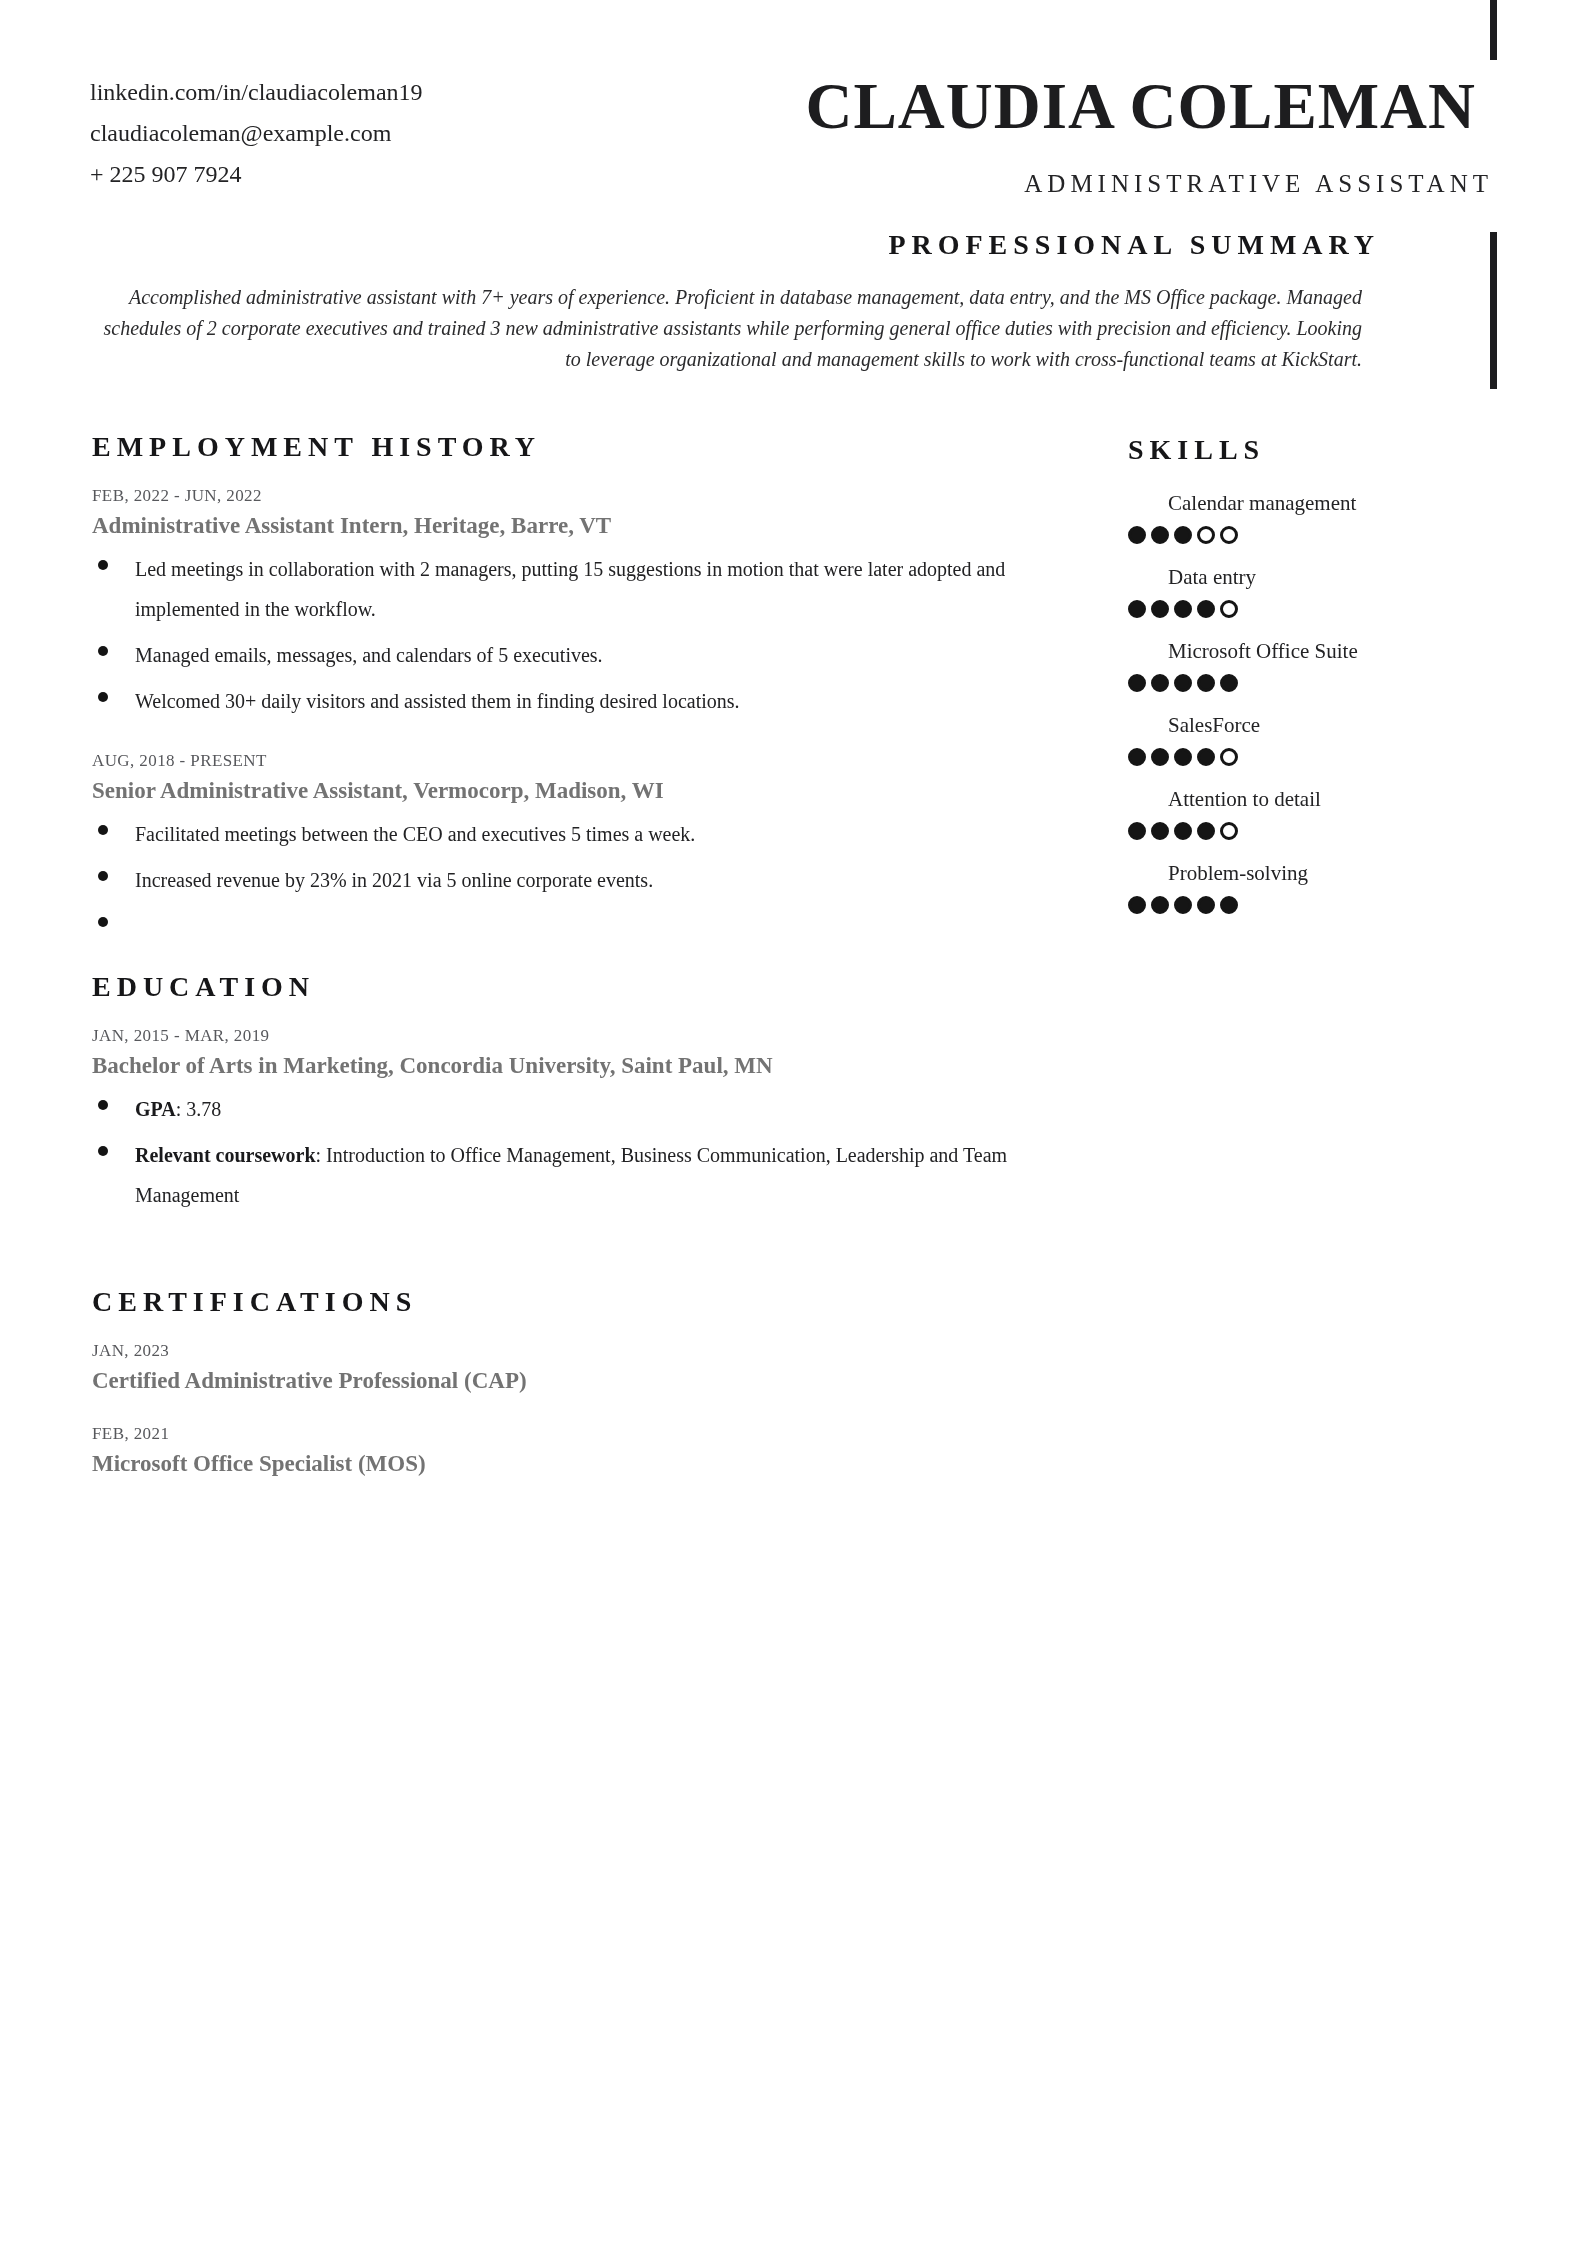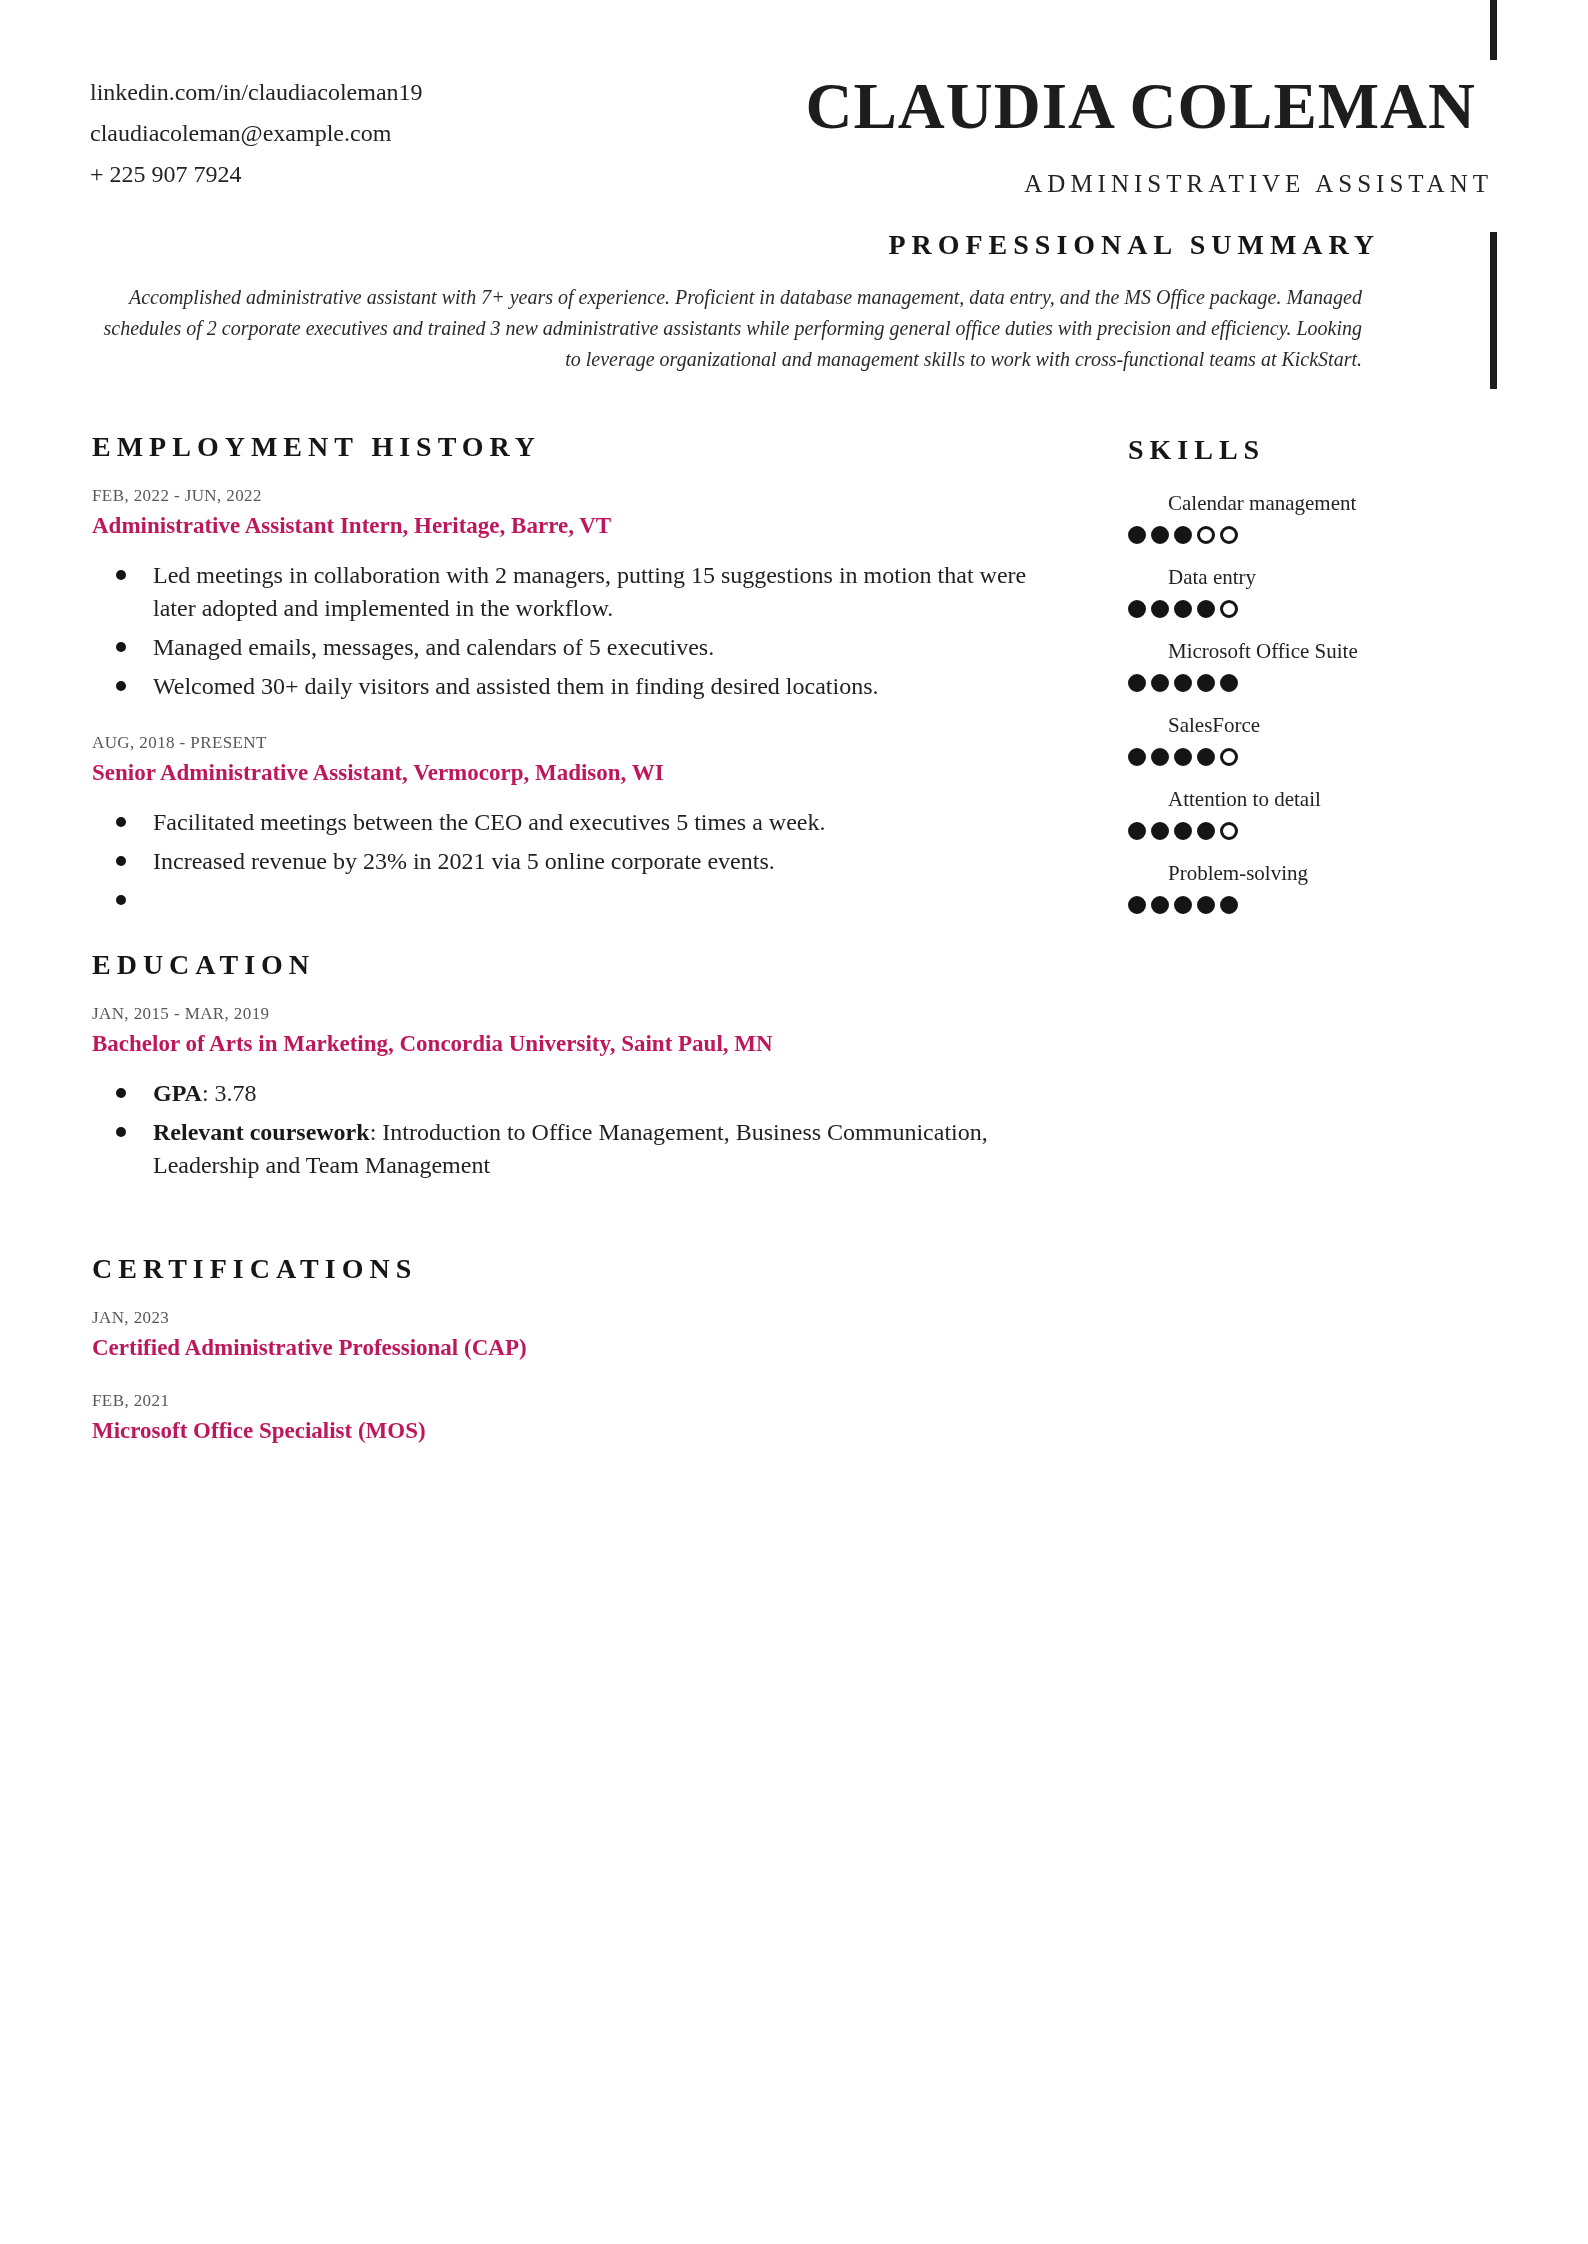--- a/index.html
+++ b/index.html
@@ -41,23 +41,23 @@
     margin: 20px 0 0 0; font-style: italic; font-size: 20px;
     line-height: 31px; color: #2b2b2d; max-width: 1272px;
   }
 
   
   .main { position: absolute; left: 92px; top: 430px; width: 960px; }
   .sidebar { position: absolute; left: 1128px; top: 433px; width: 372px; }
 
   .main h2.sec { margin-bottom: 22px; }
   .dates { font-size: 17px; color: #57585c; letter-spacing: 0.4px; margin-bottom: 5px; }
-  .entry-title { font-size: 23px; font-weight: 700; color: #be185d; margin-bottom: 8px; line-height: 30px; }
-
-  ul.bullets { list-style: none; margin: 18px; padding: 0; font-size: 24px; line-height: 33px; }
+  .entry-title { font-size: 23px; font-weight: 700; color: #737373; margin-bottom: 8px; line-height: 30px; }
+
+  ul.bullets { list-style: none; margin: 0; padding: 0; font-size: 20px; line-height: 40px; }
   ul.bullets li { position: relative; padding-left: 43px; margin-bottom: 6px; }
   .b-dot {
     position: absolute; left: 6px; top: 11px;
     width: 10px; height: 10px; border-radius: 50%; background: #141414;
   }
   .job + .job { margin-top: 30px; }
 
   .section-education { margin-top: 70px; }
   .section-education h2.sec { margin-bottom: 22px; }
   .section-certifications { margin-top: 70px; }

